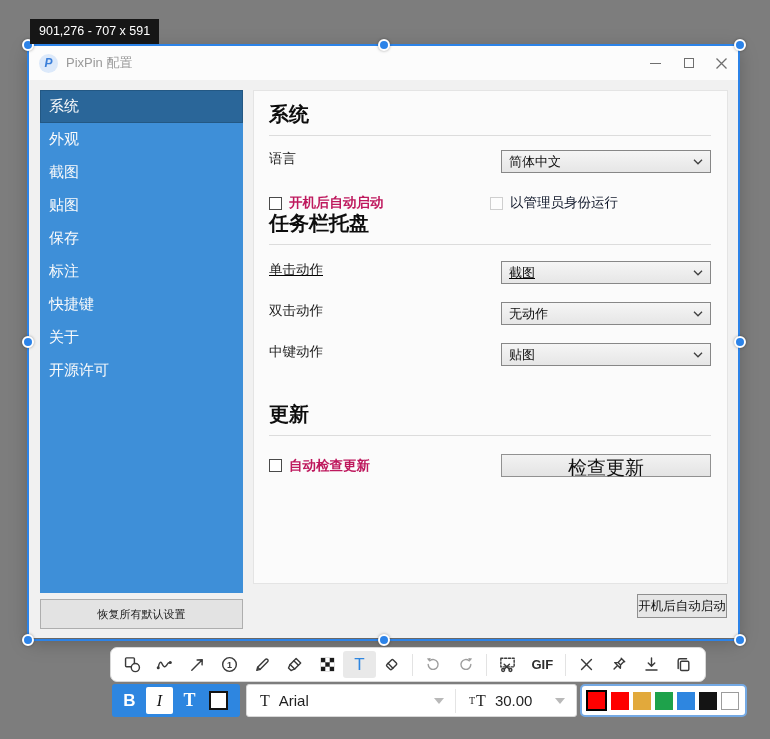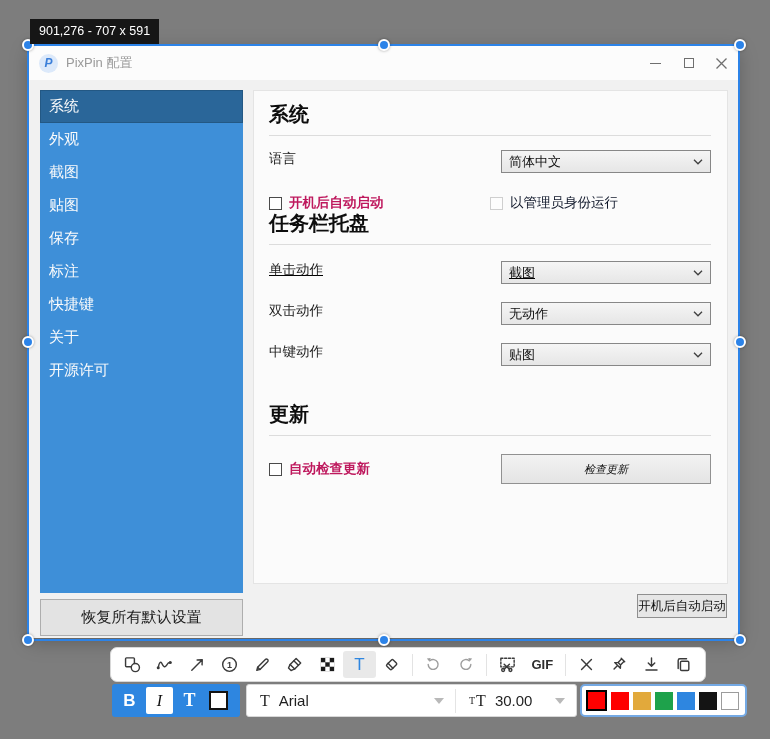--- a/index.html
+++ b/index.html
@@ -30,36 +30,36 @@
   .title { margin-left:8px; color:#9a9a9a; font-size:13px; }
   .wctl { margin-left:auto; display:flex; height:100%; }
   .wbtn { width:33px; height:100%; display:flex; align-items:center; justify-content:center; }
   .min-glyph { width:11px; border-top:1.4px solid #6f6f6f; display:block; }
   .max-glyph { width:10px; height:10px; border:1.3px solid #6f6f6f; display:block; }
 
   
   .sidebar { position:absolute; left:11px; top:44px; width:203px; height:503px; background:#3e8fd8; }
   .sitem { height:33px; display:flex; align-items:center; padding-left:9px; color:#fbfbfb; font-size:15px; }
   .sitem.selected { background:#2a6699; box-shadow:inset 0 0 0 1px #235884; }
-  .resetall { position:absolute; left:11px; top:553px; width:203px; height:37px; background:#e3e3e3;
-              border:1px solid #aeaeae; font-size:15px; color:#1c1c1c; font-family:inherit; }
+  .resetall { position:absolute; left:11px; top:553px; width:203px; height:30px; background:#e3e3e3;
+              border:1px solid #aeaeae; font-size:11px; color:#1c1c1c; font-family:inherit; }
 
   
   .main { position:absolute; left:224px; top:44px; width:475px; height:494px; background:#fbfbfb;
           border:1px solid #e4e4e4; padding:12px 16px 0 15px; }
   .sec { font-size:20px; font-weight:bold; color:#0d0d0d; line-height:23px; }
   .hr { border-bottom:1px solid #dcdcdc; margin-top:9px; }
   .row { display:flex; }
   .lbl { flex:1; font-size:13.5px; color:#1a1a1a; }
   .select { width:210px; height:23px; border:1px solid #878787;
             background:linear-gradient(#f5f5f5,#e6e6e6); display:flex; align-items:center;
             padding:0 7px; font-size:13px; color:#0f0f0f; }
   .select .val { flex:1; }
-  .btn { width:210px; height:30px; border:1px solid #919191;
-         background:linear-gradient(#f2f2f2,#e4e4e4); font-size:11px; color:#111; font-family:inherit;font-style:italic; }
+  .btn { width:210px; height:23px; border:1px solid #919191;
+         background:linear-gradient(#f2f2f2,#e4e4e4); font-size:19px; color:#111; font-family:inherit; }
   .chkwrap { display:flex; align-items:center; gap:7px; }
   .chk { width:13px; height:13px; border:1px solid #4a4a4a; background:#fff; flex:0 0 auto; }
   .chk.dis { border-color:#cfcfcf; background:#fdfdfd; }
   .chklbl { font-size:13.5px; font-weight:bold; color:#be185d; }
   .chklbl.dis { color:#0f172a; font-weight:normal; }
   .row-lang { margin-top:14px; }
   .row-checks { margin-top:21px; }
   .row-checks .half { flex:1; }
   .h-tray { }
   .row-s1 { margin-top:16px;text-decoration:underline; } .row-s2, .row-s3 { margin-top:18px; }

